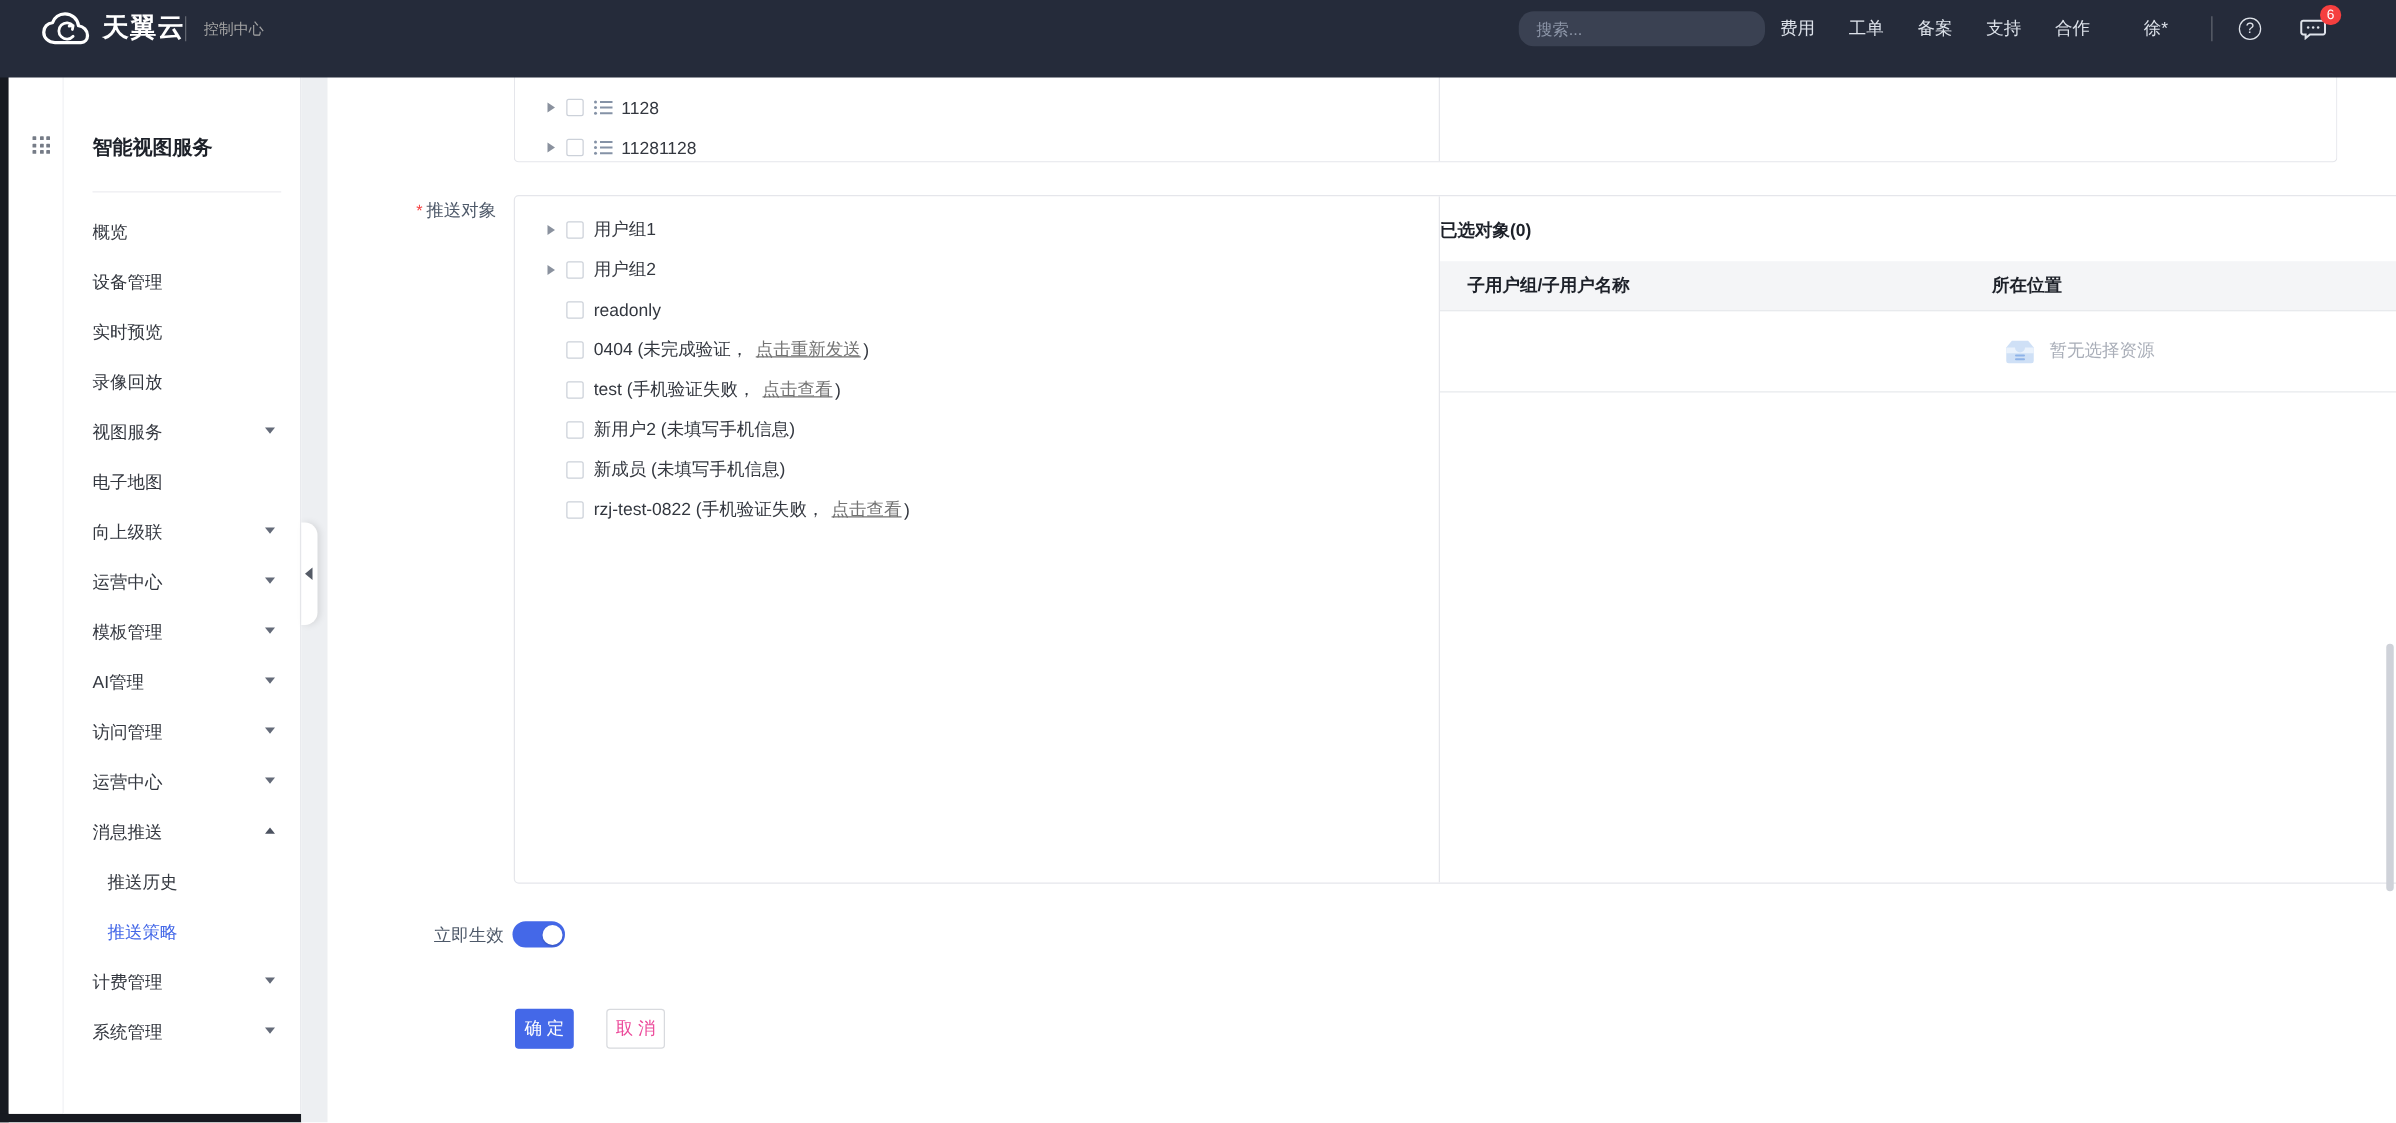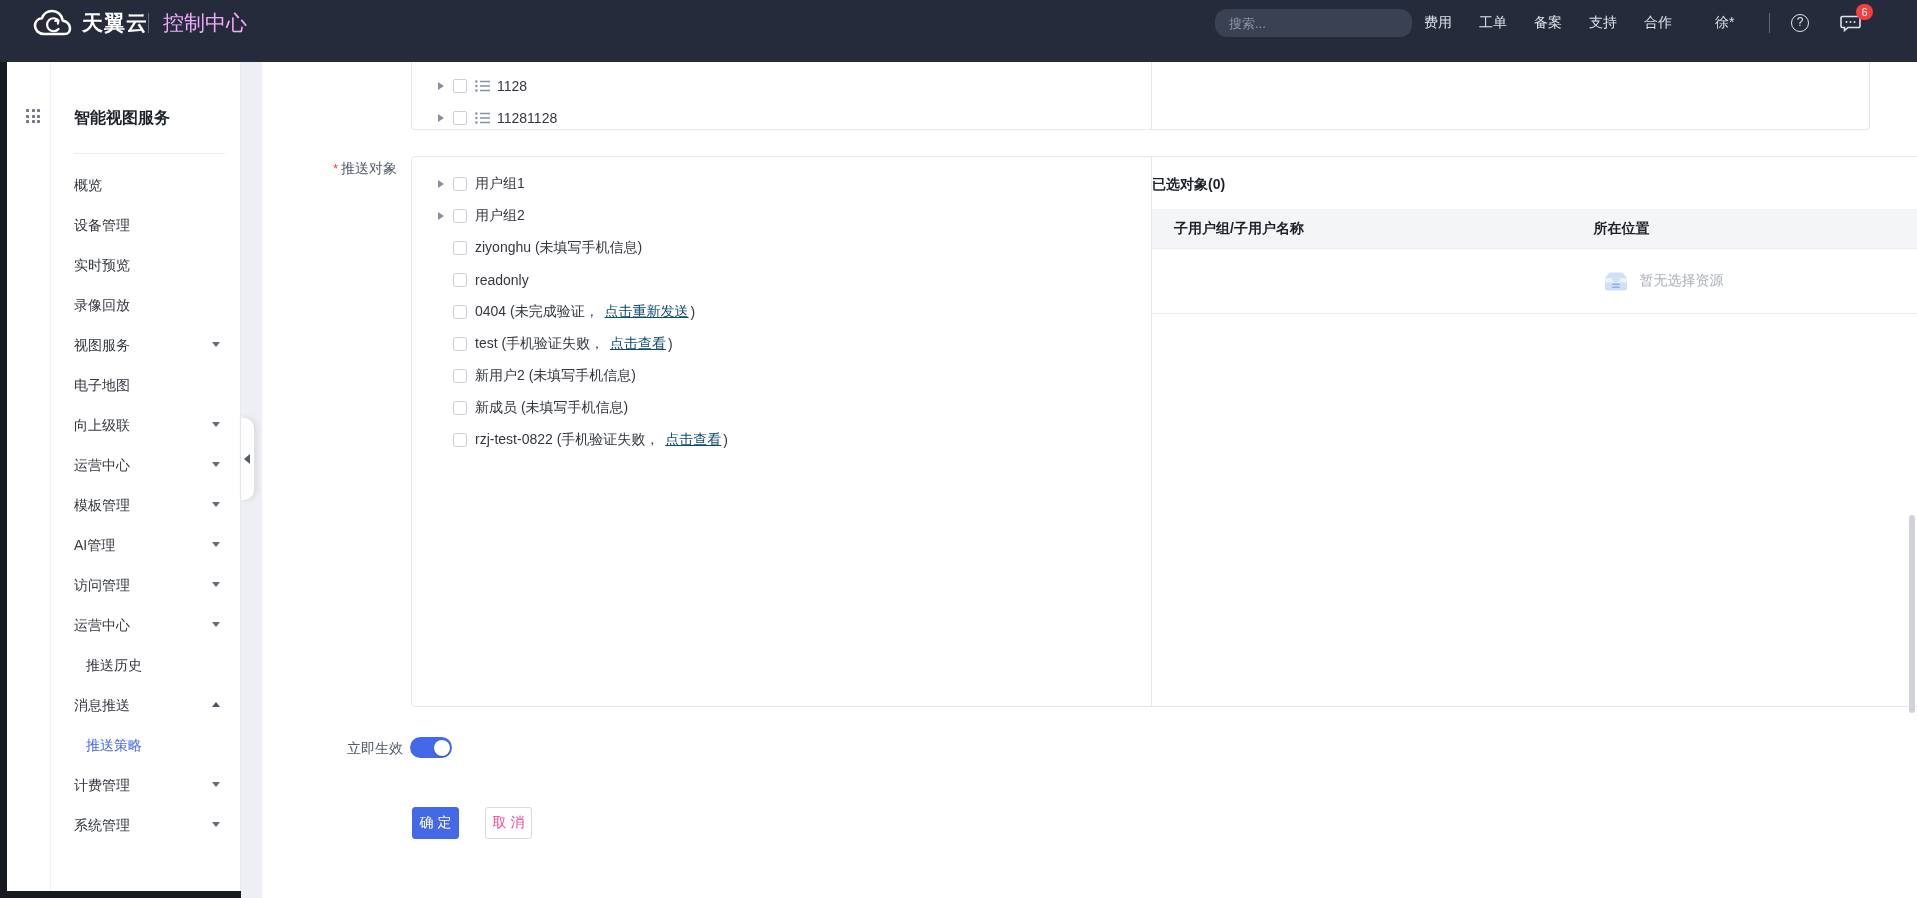--- a/index.html
+++ b/index.html
@@ -9,21 +9,21 @@
 
   
   .topbar { position:absolute; left:0; top:0; width:1917px; height:62px;
     background:#252b3a; z-index:30; }
   .logo-svg { position:absolute; left:33px; top:9px; }
   .brand { position:absolute; left:82px; top:0; line-height:46px; color:#fff;
     font-size:21px; font-weight:bold; letter-spacing:1px; }
   .tb-div { position:absolute; left:148px; top:13px; width:1px; height:20px;
     background:rgba(255,255,255,.28); }
   .console { position:absolute; left:163px; top:0; line-height:46px;
-    color:#f0abfc; font-size:21px; }
+    color:#a3a3a3; font-size:12px; }
   .search { position:absolute; left:1215px; top:9px; width:197px; height:28px;
     background:#3a4152; border-radius:12px; display:flex; align-items:center;
     padding:0 8px; gap:6px; }
   .search input { flex:1; background:transparent; border:none; outline:none;
     color:#cfd6e4; font-size:13px; font-family:inherit; }
   .search input::placeholder { color:#8d96a8; }
   #topnav { position:absolute; left:1424px; top:0; height:46px; display:flex;
     align-items:center; gap:27px; }
   .tnav-item { color:#dde2ea; font-size:14px; cursor:pointer; white-space:nowrap; }
   .tnav-item.user { margin-left:16px; }
@@ -79,21 +79,21 @@
   .trow { height:32px; display:flex; align-items:center; padding-left:26px;
     font-size:14px; color:#33373f; }
   .trow.leaf { padding-left:41px; }
   .exp { width:0; height:0; border-top:4.5px solid transparent;
     border-bottom:4.5px solid transparent; border-left:6px solid #8a919e;
     margin-right:9px; flex:none; cursor:pointer; }
   .cb { width:14px; height:14px; background:#fff; border:1px solid #ccd1d9;
     border-radius:2px; margin-right:8px; flex:none; cursor:pointer; }
   .licon { width:16px; height:14px; margin-right:6px; flex:none; display:inline-flex; }
   .tlabel { white-space:nowrap; }
-  .tlink { color:#0c4a6e; text-decoration:underline; margin:0 2px; cursor:pointer; }
+  .tlink { color:#737373; text-decoration:underline; margin:0 2px; cursor:pointer; }
 
   .field-label { position:absolute; left:333px; top:160px; font-size:14px; color:#4e5969; }
   .req { color:#f53f3f; margin-right:3px; font-size:13px; }
 
   .sel-title { height:52px; line-height:54px; text-align:left; font-size:14px;
     font-weight:bold; color:#1d2129; }
   .sel-head { height:40px; background:#f4f5f7; border-bottom:1px solid #e8eaed;
     display:grid; grid-template-columns:42% 45% 13%; align-items:center;
     padding-left:22px; }
   .col-h { font-size:14px; font-weight:bold; color:#1d2129; white-space:nowrap; }
@@ -180,22 +180,22 @@
         <div class="s-item"><span>实时预览</span></div>
         <div class="s-item"><span>录像回放</span></div>
         <div class="s-item"><i class="caret down"></i><span>视图服务</span></div>
         <div class="s-item"><span>电子地图</span></div>
         <div class="s-item"><i class="caret down"></i><span>向上级联</span></div>
         <div class="s-item"><i class="caret down"></i><span>运营中心</span></div>
         <div class="s-item"><i class="caret down"></i><span>模板管理</span></div>
         <div class="s-item"><i class="caret down"></i><span>AI管理</span></div>
         <div class="s-item"><i class="caret down"></i><span>访问管理</span></div>
         <div class="s-item"><i class="caret down"></i><span>运营中心</span></div>
+        <div class="s-item"><i class="caret up"></i><span>消息推送</span></div>
         <div class="s-item sub"><span>推送历史</span></div>
-        <div class="s-item"><i class="caret up"></i><span>消息推送</span></div>
         <div class="s-item sub active"><span>推送策略</span></div>
         <div class="s-item"><i class="caret down"></i><span>计费管理</span></div>
         <div class="s-item"><i class="caret down"></i><span>系统管理</span></div>
       </nav>
   </aside>
   <div class="gutter"></div>
   <div class="collapse-tab">
     <i class="tri-left"></i>
   </div>
 
@@ -270,24 +270,20 @@
     <div id="tree2">
         <div class="trow grp">
           <i class="exp"></i>
           <span class="cb"></span>
           <span class="tlabel">用户组1</span>
         </div>
         <div class="trow grp">
           <i class="exp"></i>
           <span class="cb"></span>
           <span class="tlabel">用户组2</span>
-        </div>
-        <div class="trow leaf">
-          <span class="cb"></span>
-          <span class="tlabel">ziyonghu (未填写手机信息)</span>
         </div>
         <div class="trow leaf">
           <span class="cb"></span>
           <span class="tlabel">readonly</span>
         </div>
         <div class="trow leaf"><span class="cb"></span><span class="tlabel">0404 (未完成验证，</span>&nbsp;<a class="tlink">点击重新发送</a><span class="tlabel"> )</span></div>
         <div class="trow leaf"><span class="cb"></span><span class="tlabel">test (手机验证失败，</span>&nbsp;<a class="tlink">点击查看</a><span class="tlabel"> )</span></div>
         <div class="trow leaf">
           <span class="cb"></span>
           <span class="tlabel">新用户2 (未填写手机信息)</span>

